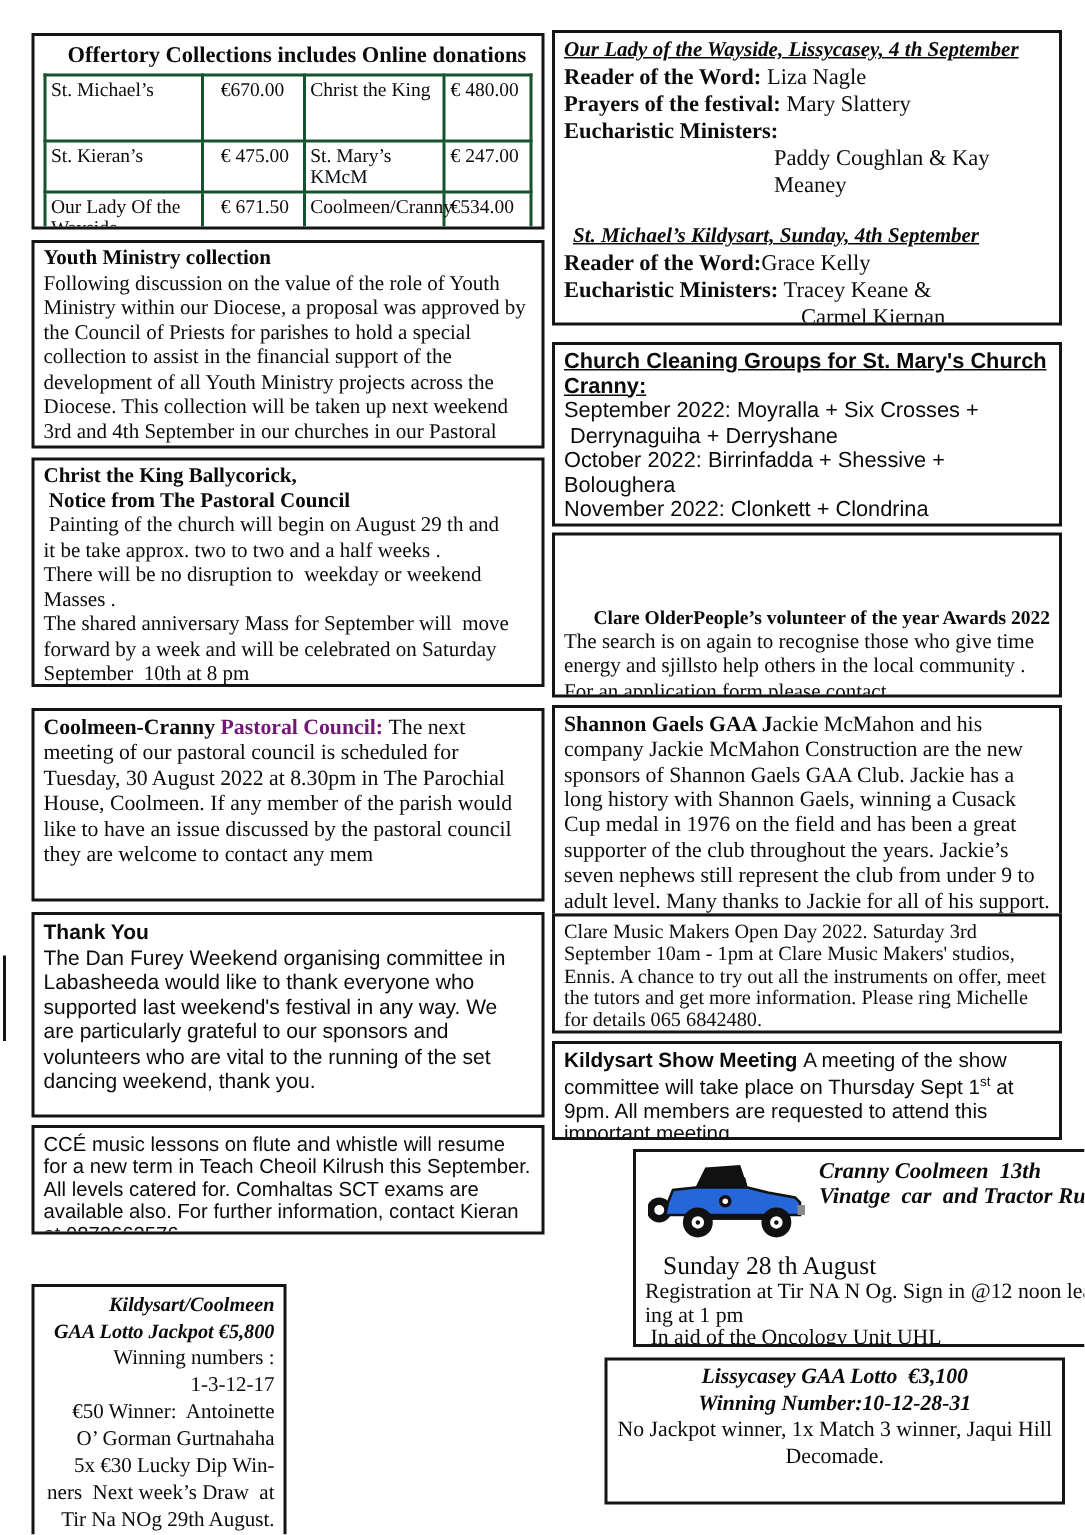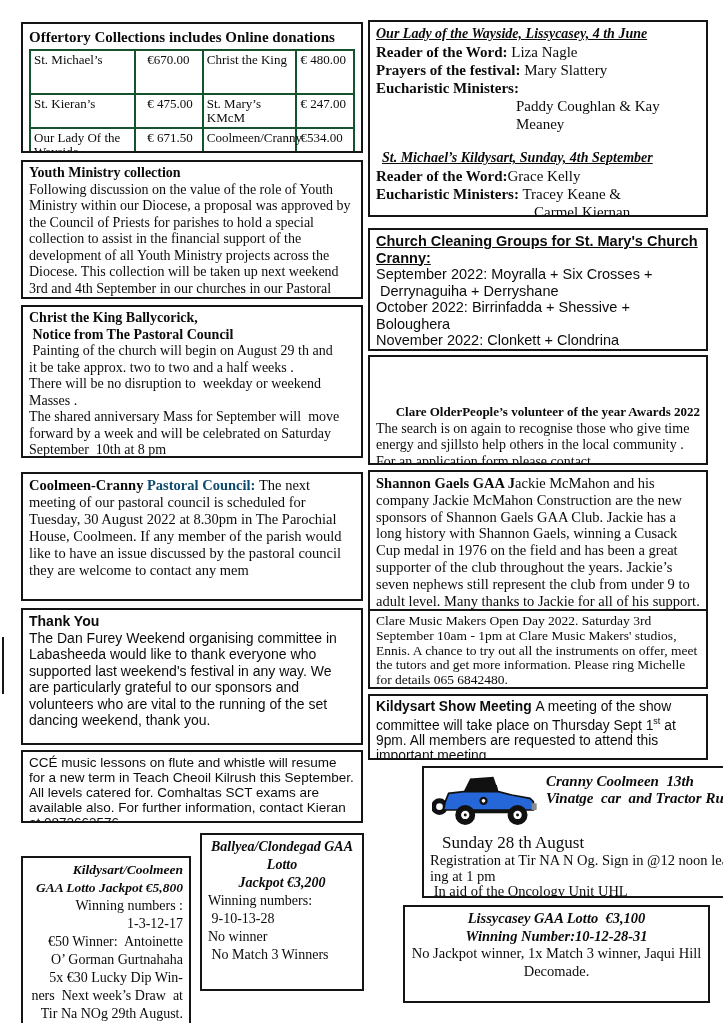--- a/index.html
+++ b/index.html
@@ -5,26 +5,26 @@
   html,body{margin:0;padding:0;background:#fff;}
   #page{position:relative;width:723px;height:1023px;background:#ffffff;overflow:hidden;
         font-family:"Liberation Serif", serif;color:#0b0b0b;}
   .box{position:absolute;border:2px solid #151515;background:#fff;box-sizing:border-box;
        padding:3px 6px;overflow:hidden;}
   .serif{font-family:"Liberation Serif", serif;}
   .sans{font-family:"Liberation Sans", sans-serif;}
   .b{font-weight:bold;}
   .i{font-style:italic;}
   .u{text-decoration:underline;}
-  .gray{color:#0c4a6e;}
+  .gray{color:#701a75;}
   .lines{white-space:pre-wrap;}
 
   
   #offertory{top:22px;left:21px;width:342px;height:131px;}
-  #offertory .title{font-size:15px;line-height:18px;margin:1px 2px 3px 0;}
+  #offertory .title{font-size:15px;line-height:18px;margin:1px 2px 3px 16px;}
   .off-table{border-collapse:collapse;width:100%;table-layout:fixed;}
   .off-table td{border:2px solid #14532d;font-size:13px;line-height:14px;
                 padding:2px 3px;vertical-align:top;}
   .off-table td:nth-child(1){width:34%;}
   .off-table td:nth-child(2){width:18.5%;padding-left:11px;}
   .off-table td:nth-child(3){width:30%;margin-left:29px;}
   .off-table td:nth-child(4){width:17.5%;}
   .off-table tr:nth-child(1) td{height:38px;}
   .off-table tr:nth-child(2) td{height:28px;}
   .off-table tr:nth-child(3) td{height:36px;}
@@ -130,32 +130,23 @@
 GAA Lotto Jackpot €5,800</div>
     <div class="lines">Winning numbers :
 1-3-12-17
 €50 Winner:  Antoinette
 O’ Gorman Gurtnahaha
 5x €30 Lucky Dip Win-
 ners  Next week’s Draw  at
 Tir Na NOg 29th August.</div>
   </div>
 
-  <div class="box serif" id="bal-lotto">
-    <div class="title lines">Ballyea/Clondegad GAA
-Lotto
-Jackpot €3,200</div>
-    <div class="lines">Winning numbers:
- 9-10-13-28
-No winner
- No Match 3 Winners</div>
-  </div>
 
   <div class="box serif" id="rota">
-    <div class="hd">Our Lady of the Wayside, Lissycasey, 4 th June</div>
+    <div class="hd">Our Lady of the Wayside, Lissycasey, 4 th September</div>
     <div>
       <span class="b">Reader of the Word:</span><span>  Liza Nagle</span>
     </div>
     <div>
       <span class="b">Prayers of the festival:</span><span> Mary Slattery</span>
     </div>
     <div>
       <span class="b">Eucharistic Ministers:</span><span></span>
     </div>
     <div class="ind1">Paddy Coughlan &amp; Kay Meaney</div>

